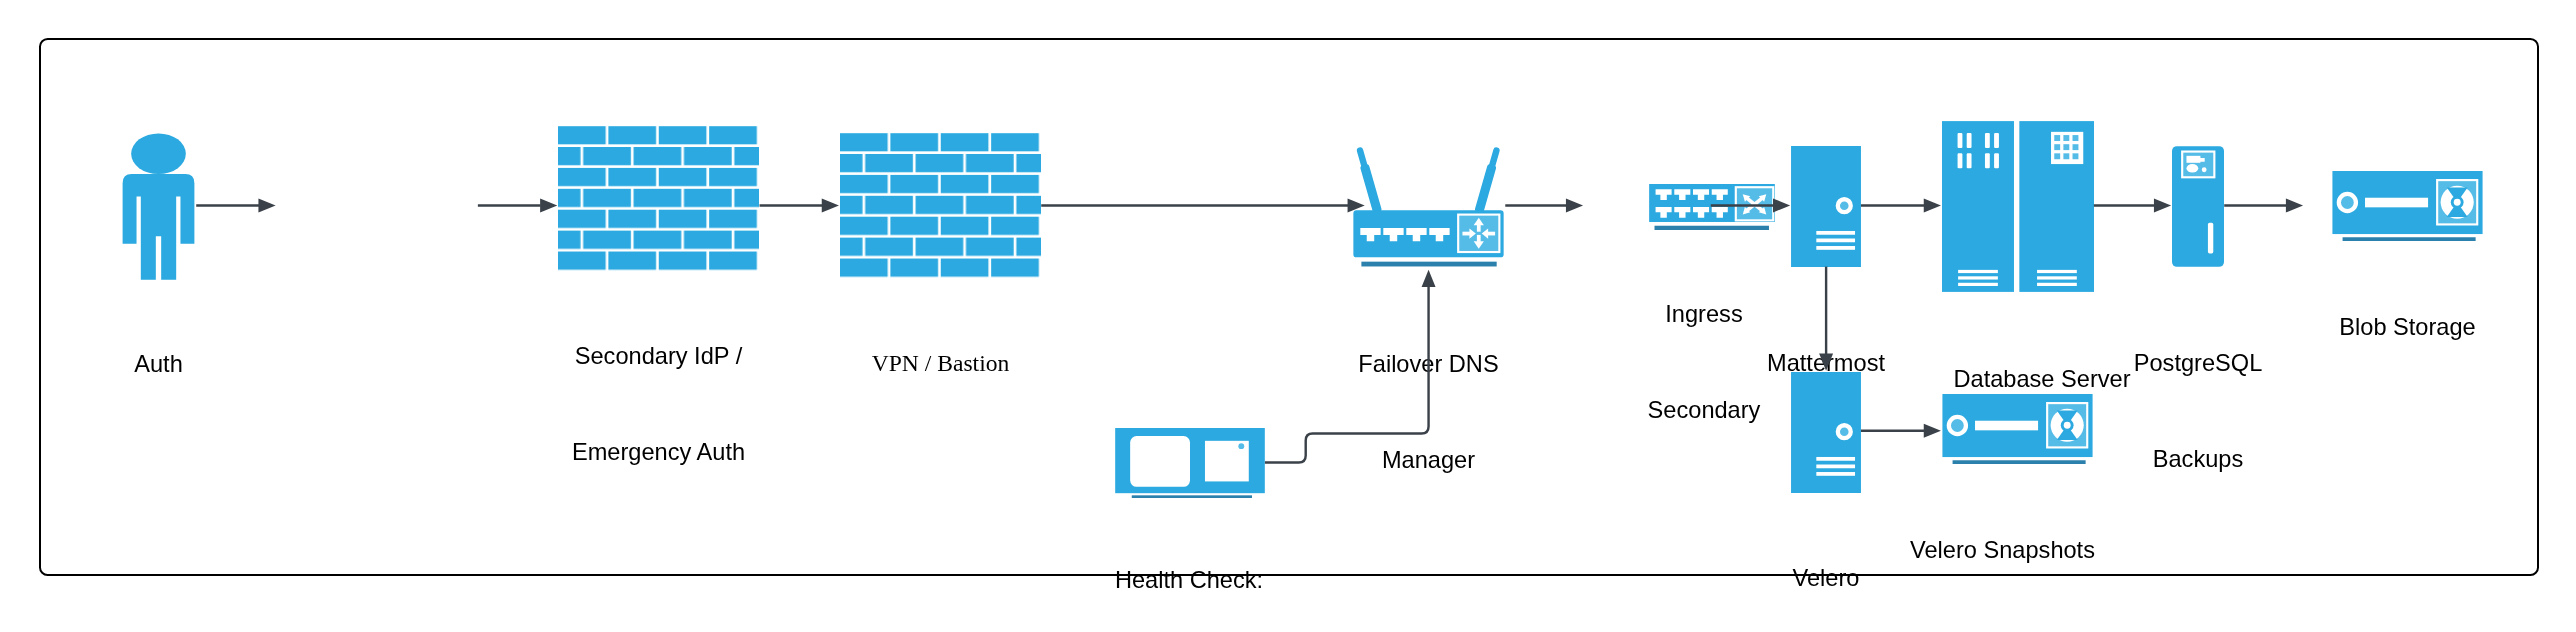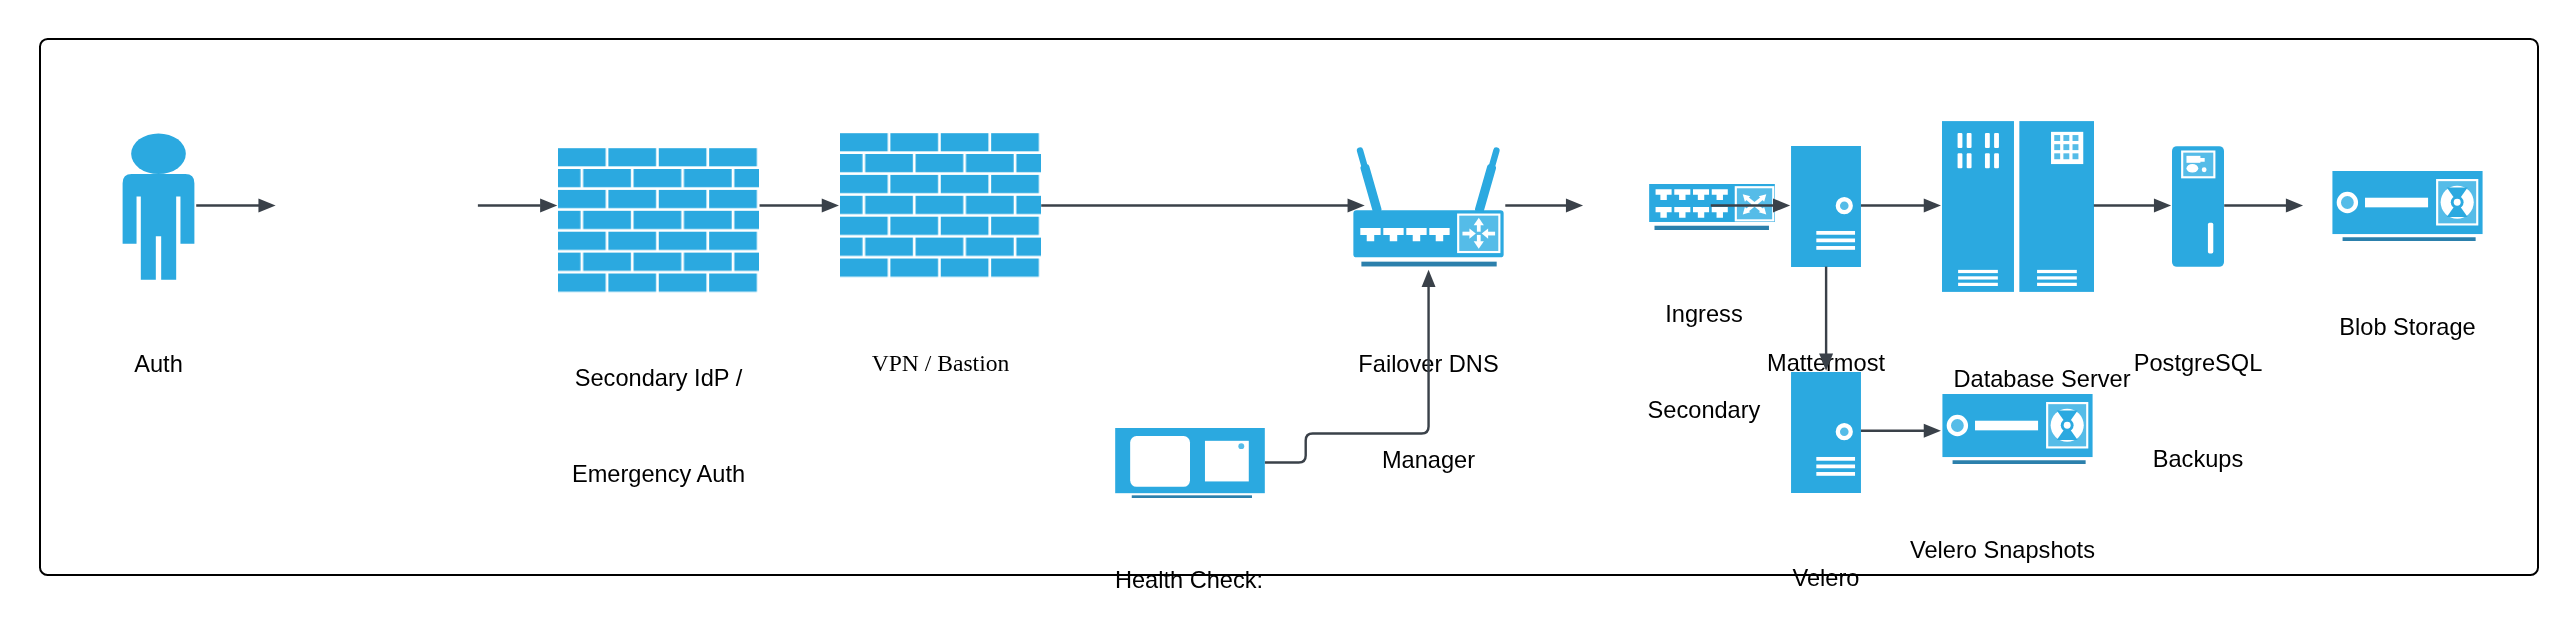--- a/index.html
+++ b/index.html
@@ -24,21 +24,21 @@
     <svg width="75" height="147" viewBox="0 0 140 273">
       <ellipse cx="70" cy="38" rx="51" ry="38" fill="#2BA9E0"></ellipse>
       <path fill="#2BA9E0" d="M20,76 L120,76 Q137,76 137,93 L137,206 L111,206 L111,118 L103,118 L103,273 L75,273 L75,192 L65,192 L65,273 L37,273 L37,118 L29,118 L29,206 L3,206 L3,93 Q3,76 20,76 Z"></path>
     </svg>
     <div class="label" style="top:151px;">
       <div>Auth</div>
     </div>
   </div>
 
 
-  <div class="node" style="left:558px;top:148px;width:201px;">
+  <div class="node" style="left:558px;top:126px;width:201px;">
     <svg width="201" height="146" viewBox="0 0 375 272">
       <defs>
         <pattern id="brickB" width="94" height="78" patternUnits="userSpaceOnUse">
           <rect x="0" y="0" width="89" height="34" fill="#2BA9E0"></rect>
           <rect x="-47" y="39" width="89" height="34" fill="#2BA9E0"></rect>
           <rect x="47" y="39" width="89" height="34" fill="#2BA9E0"></rect>
         </pattern>
       </defs>
       <rect x="0" y="0" width="375" height="272" fill="url(#brickB)"></rect>
     </svg>

